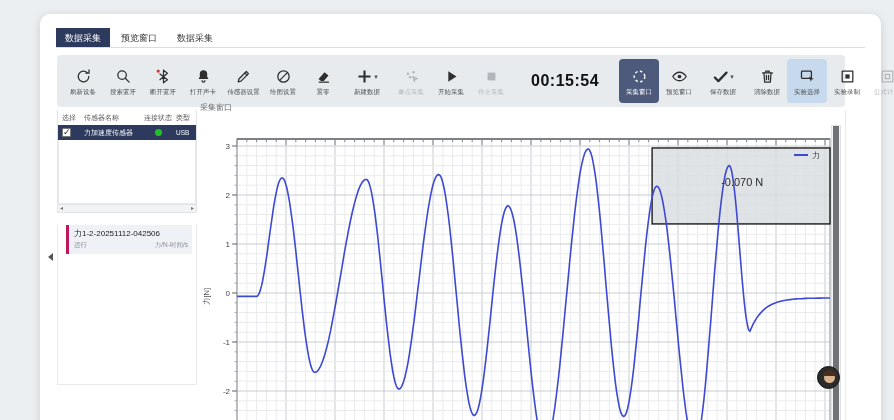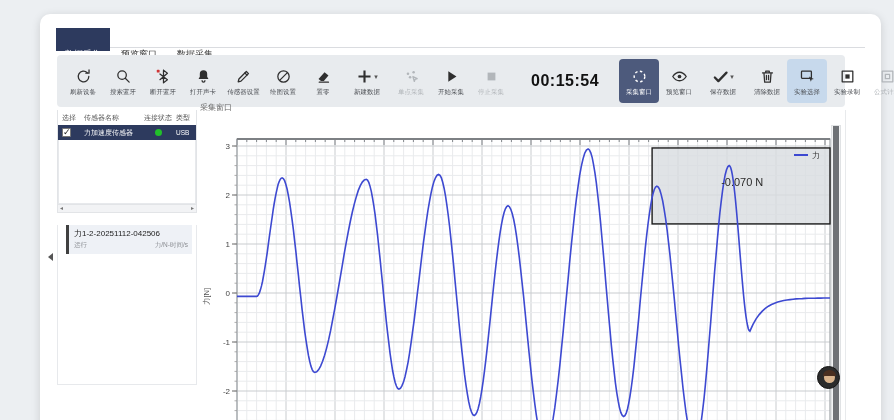--- a/index.html
+++ b/index.html
@@ -5,21 +5,21 @@
   * { margin:0; padding:0; box-sizing:border-box; }
   html,body { width:894px; height:420px; overflow:hidden; }
   body { background:#eceff2; font-family:"Liberation Sans","DejaVu Sans",sans-serif; position:relative; }
 
   .window { position:absolute; left:40px; top:14px; width:841px; height:460px;
             background:#fff; border-radius:10px; box-shadow:0 2px 10px rgba(0,0,0,.14); }
 
   
   .tabbar { position:absolute; left:16px; top:14px; right:16px; height:20px;
             display:flex; gap:2px; border-bottom:1px solid #dadce0; }
-  .tab { font-size:9px; color:#333; padding:20px 9px 3px; cursor:default; white-space:nowrap; }
+  .tab { font-size:9px; color:#333; padding:4px 9px 3px; cursor:default; white-space:nowrap; }
   .tab.active { background:#2d3a5e; color:#fff; }
 
   
   .toolbar { position:absolute; left:17px; top:41px; width:788px; height:52px;
              background:#e8ebee; border-radius:4px; display:flex; align-items:center;
              padding:0 6px; }
   .tbtn { width:40px; min-width:40px; height:44px; display:flex; flex-direction:column;
           align-items:center; justify-content:center; gap:2px; border-radius:4px;
           color:#2f2f2f; position:relative; }
   .tbtn.wide { width:48px; min-width:48px; }
@@ -50,21 +50,21 @@
   .listbody { border:1px solid #e7e9ec; border-top:none; background:#fff; height:64px; }
   .hscroll { height:8px; background:#f2f3f5; border:1px solid #e2e4e7; border-top:none;
              position:relative; }
   .hscroll .ar { position:absolute; top:-1px; font-size:6px; color:#777; }
   .hscroll .ar.l { left:2px; } .hscroll .ar.r { right:2px; }
 
   .datapanel { margin-top:12px; }
   .groupbar { background:#e3e6ea; border:1px solid #d9dce0; border-top:none; font-size:7.5px;
               color:#333; padding:4px 5px; display:flex; align-items:center; gap:4px; }
   .groupbar .tri { font-size:6px; color:#444; }
-  .ditem { background:#eef1f6; border-left:3px solid #404040; margin:4px 4px 0 8px;
+  .ditem { background:#eef1f6; border-left:3px solid #be185d; margin:4px 4px 0 8px;
            padding:3px 4px 4px 5px; }
   .ditem .t { font-size:8px; color:#222; white-space:nowrap; }
   .ditem .sub { display:flex; justify-content:space-between; font-size:6.5px; color:#8a8d92; margin-top:2px; }
   .datalistbody { border:1px solid #e7e9ec; border-top:none; background:#fff; height:160px; }
 
   
   .main { position:absolute; left:160px; top:88px; width:645px; bottom:0; }
   .section-label { font-size:8px; color:#666; }
   .chart-title { position:absolute; left:37px; top:14px; width:593px; text-align:center;
                  font-size:10.5px; font-weight:bold; color:#222; white-space:nowrap; }

